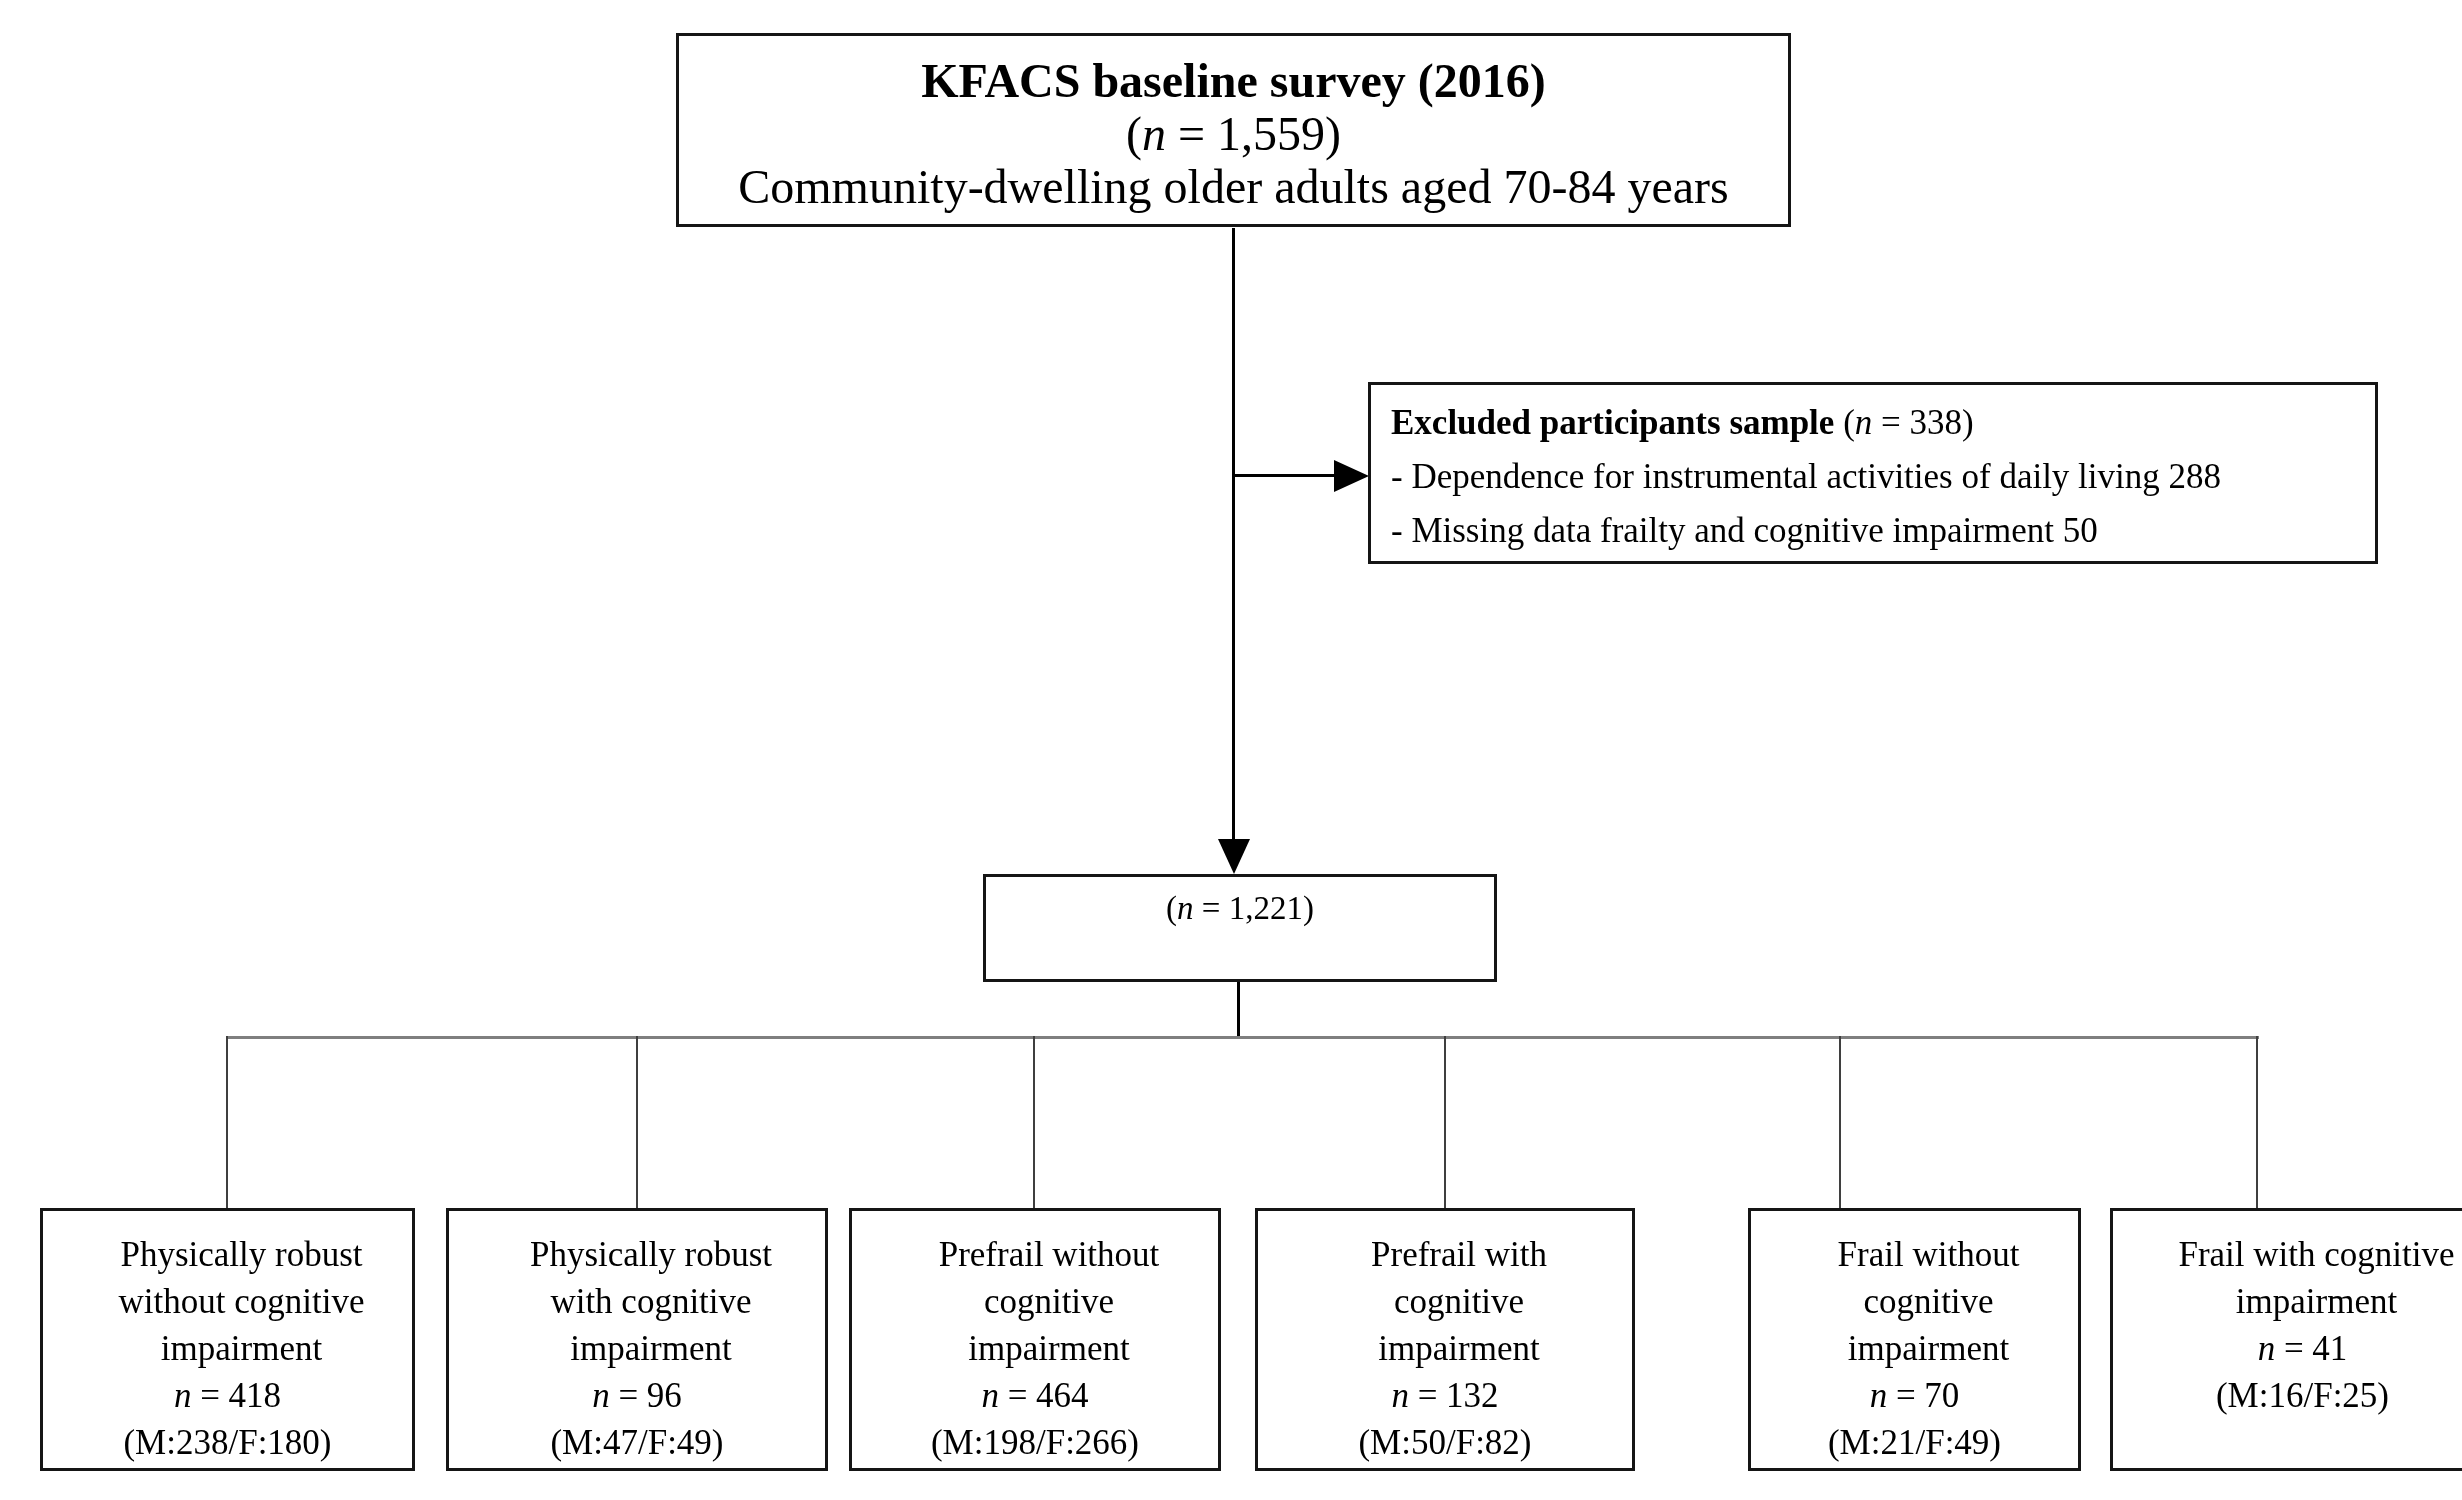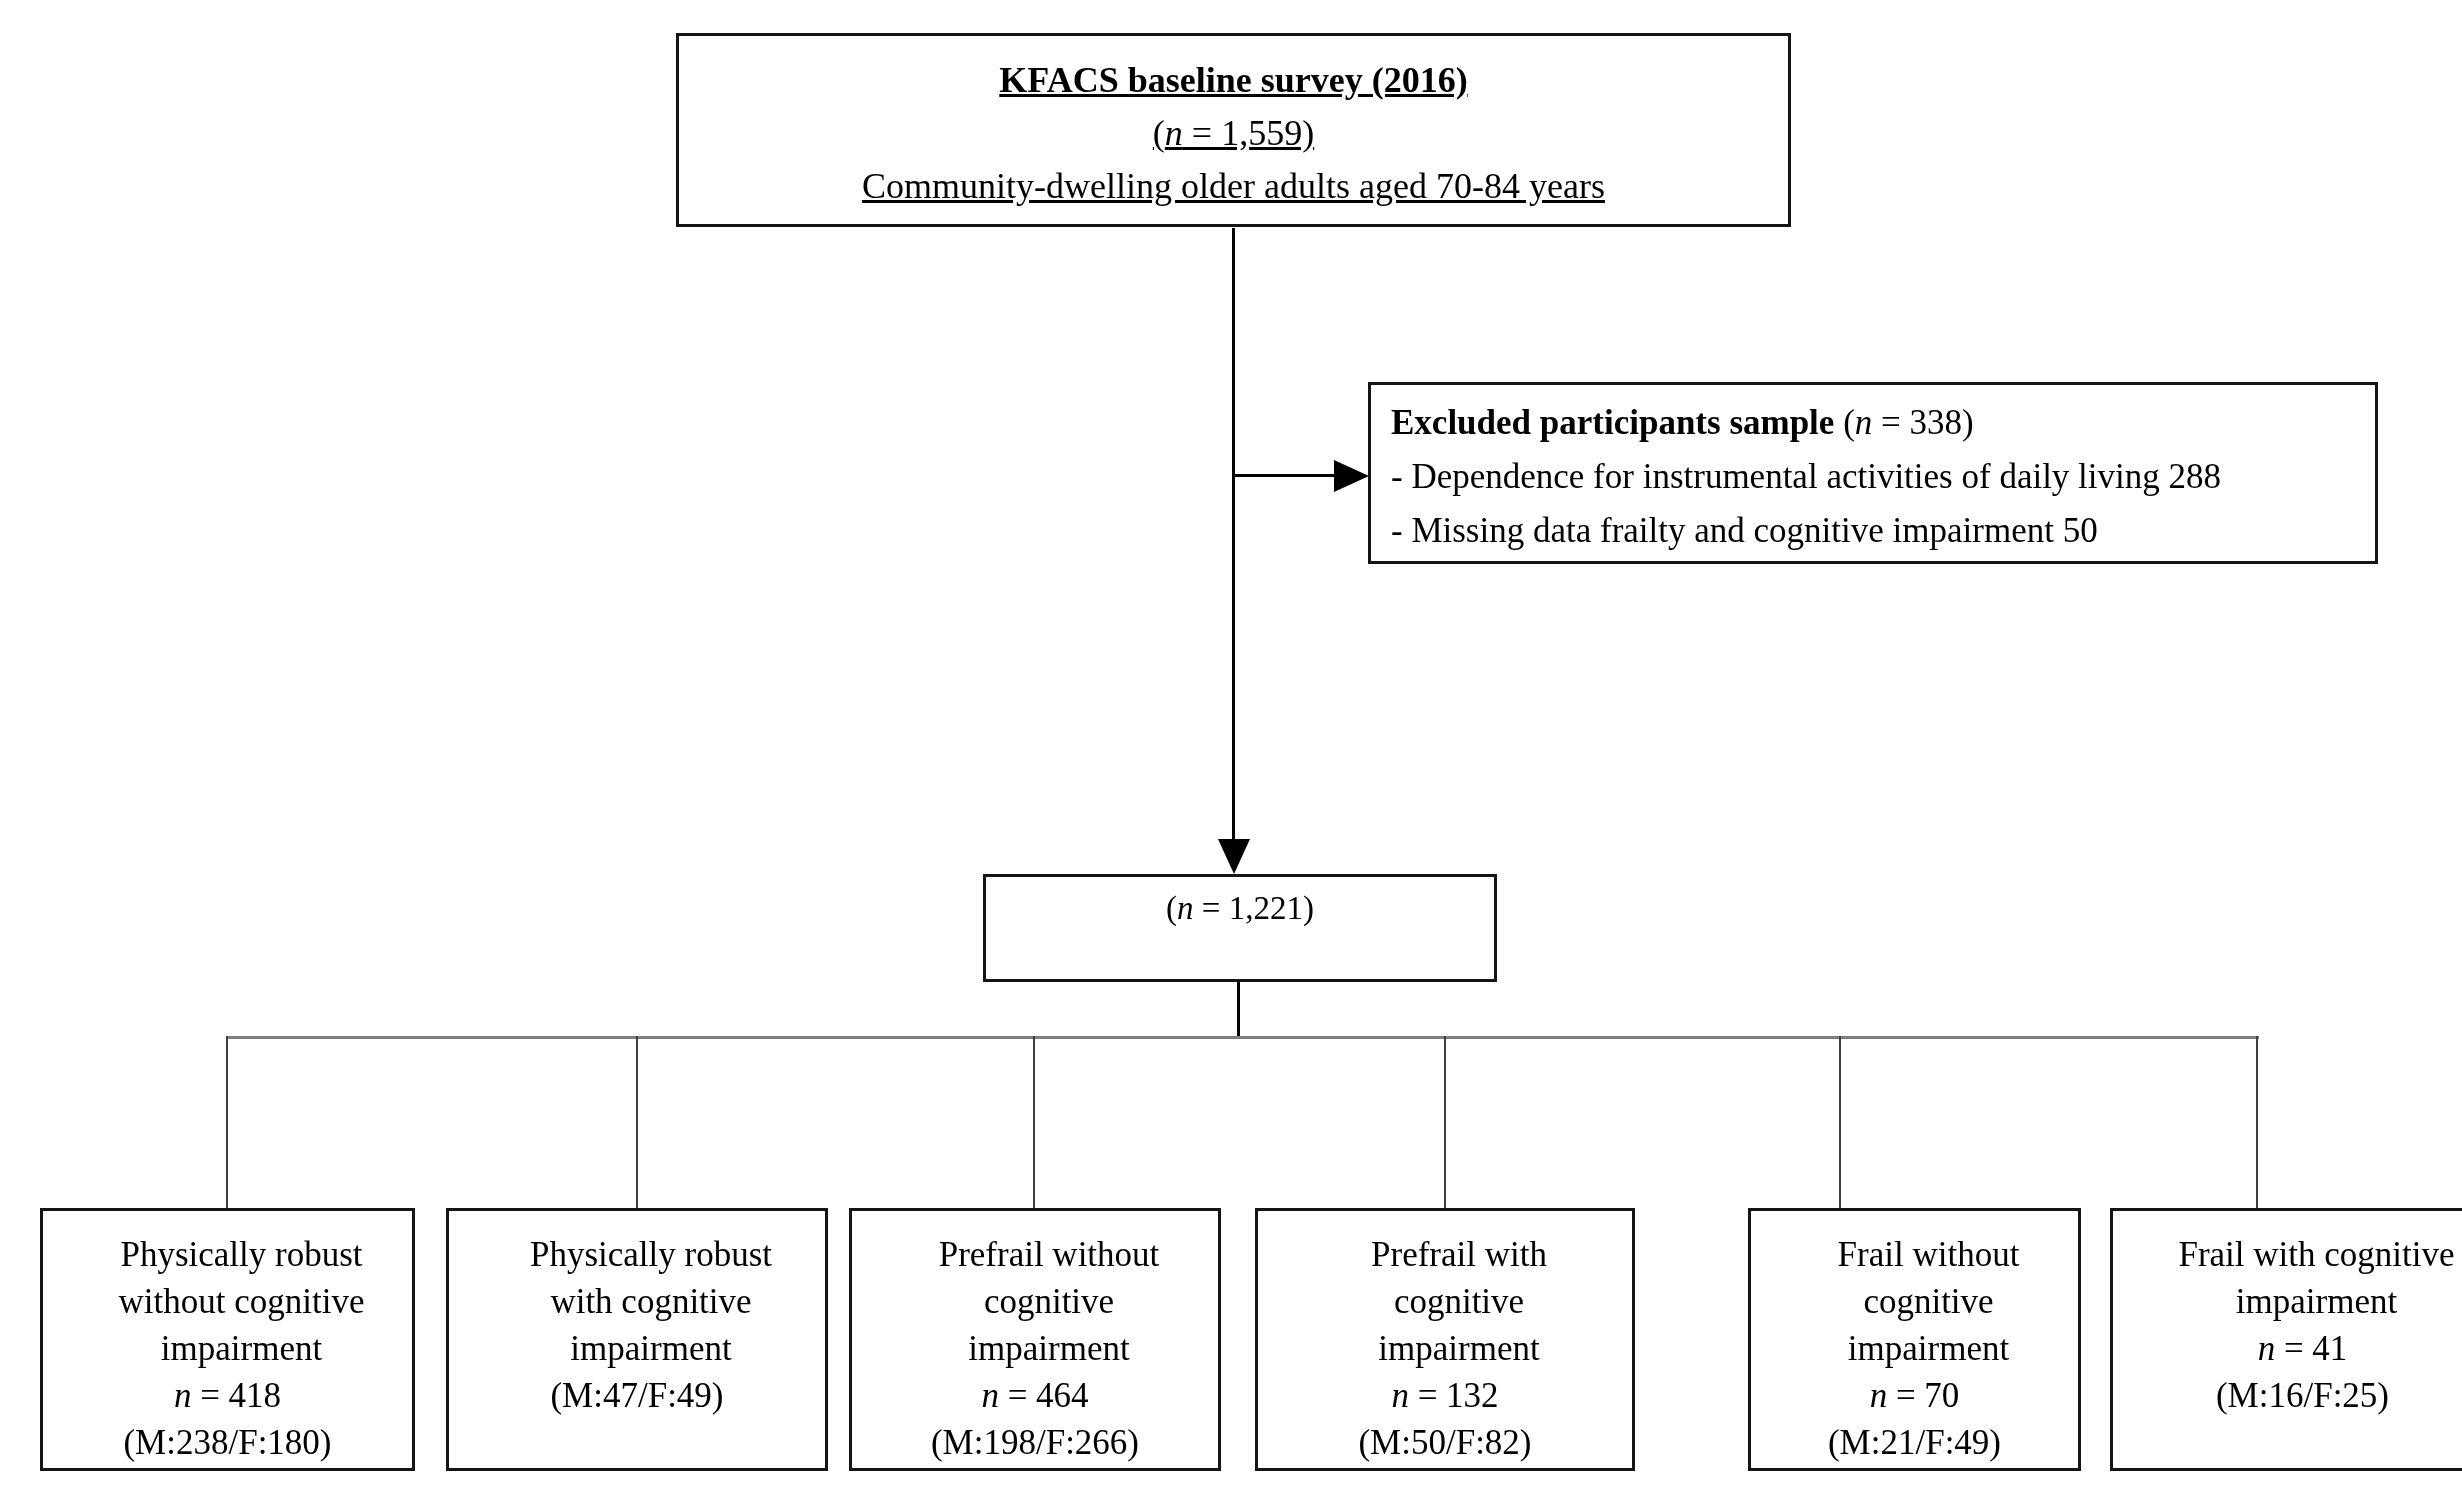--- a/index.html
+++ b/index.html
@@ -7,21 +7,21 @@
     position:relative; width:2462px; height:1501px; background:#ffffff;
     font-family:"Liberation Serif","DejaVu Serif",serif; color:#000000;
   }
   .box { position:absolute; box-sizing:border-box; border:3.8px solid #151515; background:#ffffff; }
   .center { text-align:center; }
   .b { font-weight:bold; }
   i { font-style:italic; }
 
   
   #top-box { left:676px; top:33px; width:1115px; height:194px; padding-top:18px; }
-  #top-box .line { line-height:53px; font-size:36px;text-decoration:underline; }
+  #top-box .line { line-height:53px; font-size:48px; }
 
   
   #excluded-box { left:1368px; top:382px; width:1010px; height:182px; padding:10.6px 7.6px 0 20px; }
   #excluded-box .line { line-height:54px; font-size:35px; white-space:nowrap; }
 
   
   #analytical-box { left:983px; top:874px; width:514px; height:108px; padding-top:7.6px; }
   #analytical-box .line { line-height:46px; font-size:33px; }
 
   
@@ -80,20 +80,21 @@
 without cognitive
 impairment</div>
     <div><i>n</i><span> = 418</span></div>
     <div>(M:238/F:180)</div>
   </div>
 
   <div class="box obox" style="left:446px; width:382px;">
     <div class="group">Physically robust
 with cognitive
 impairment</div>
+    <div><i>n</i><span> = 96</span></div>
     <div>(M:47/F:49)</div>
   </div>
 
   <div class="box obox" style="left:849px; width:372px;">
     <div class="group">Prefrail without
 cognitive
 impairment</div>
     <div><i>n</i><span> = 464</span></div>
     <div>(M:198/F:266)</div>
   </div>

